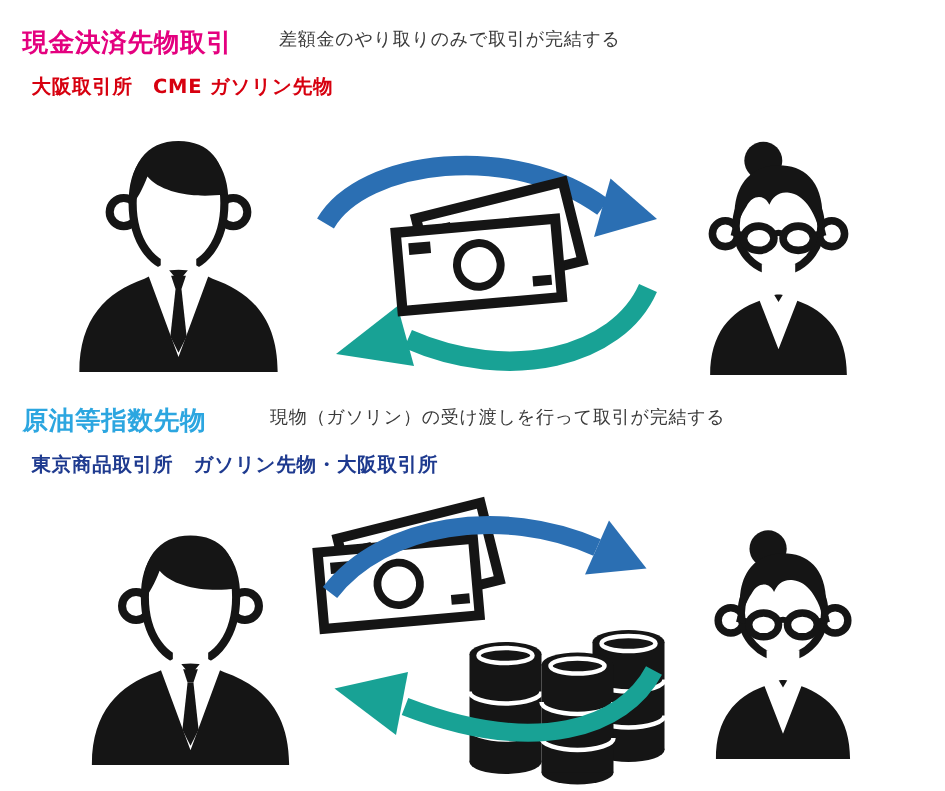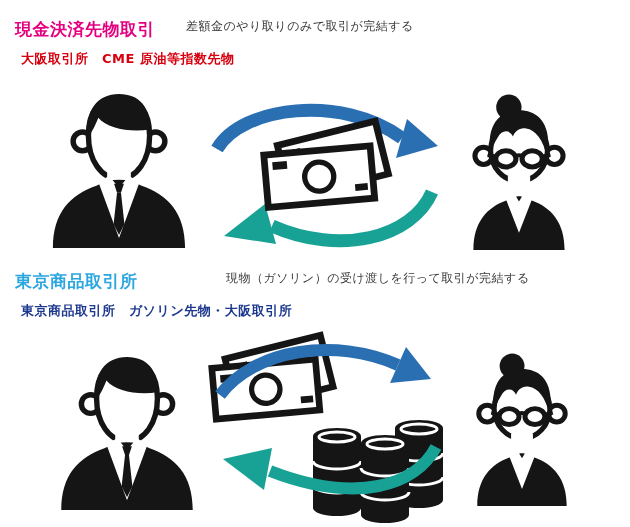--- a/index.html
+++ b/index.html
@@ -72,21 +72,21 @@
       <path class="wht-st" stroke-width="3" d="M1 33 A24 8 0 0 0 49 33 M1 57 A24 8 0 0 0 49 57"></path>
     </g>
   </defs>
 </svg>
 
 <div class="page">
 
   <section>
     <h2 class="abs sec-title" style="left:15px; top:19px; color:var(--cash-title);">現金決済先物取引</h2>
     <p class="abs sec-desc" style="left:186px; top:19px;">差額金のやり取りのみで取引が完結する</p>
-    <p class="abs sec-sub" style="left:21px; top:51px; color:var(--cash-exchanges);">大阪取引所　CME 原油等指数先物</p>
+    <p class="abs sec-sub" style="left:21px; top:51px; color:var(--cash-exchanges);">大阪取引所　CME ガソリン先物</p>
 
     <div class="abs" style="left:45px; top:90px;">
       <svg width="148" height="158" viewBox="0 0 150 160">
           <use href="#man-def"></use>
         </svg>
     </div>
 
     <div class="abs" style="left:212px; top:92px;">
       <svg width="228" height="162" viewBox="0 0 228 162">
         <g>
@@ -104,22 +104,22 @@
     </div>
 
     <div class="abs" style="left:468px; top:93px;">
       <svg width="102" height="157" viewBox="0 0 100 155">
           <use href="#woman-def"></use>
         </svg>
     </div>
   </section>
 
   <section>
-    <h2 class="abs sec-title" style="left:15px; top:271px; color:var(--physical-title);">東京商品取引所</h2>
-    <p class="abs sec-desc" style="left:180px; top:271px;margin-left:46px;">現物（ガソリン）の受け渡しを行って取引が完結する</p>
+    <h2 class="abs sec-title" style="left:15px; top:271px; color:var(--physical-title);">原油等指数先物</h2>
+    <p class="abs sec-desc" style="left:180px; top:271px;">現物（ガソリン）の受け渡しを行って取引が完結する</p>
     <p class="abs sec-sub" style="left:21px; top:303px; color:var(--physical-exchanges);">東京商品取引所　ガソリン先物・大阪取引所</p>
 
     <div class="abs" style="left:52px; top:353px;">
       <svg width="150" height="157" viewBox="0 0 150 160">
           <use href="#man-def"></use>
         </svg>
     </div>
 
     <div class="abs" style="left:210px; top:335px;">
       <svg width="242" height="192" viewBox="0 0 242 192">

